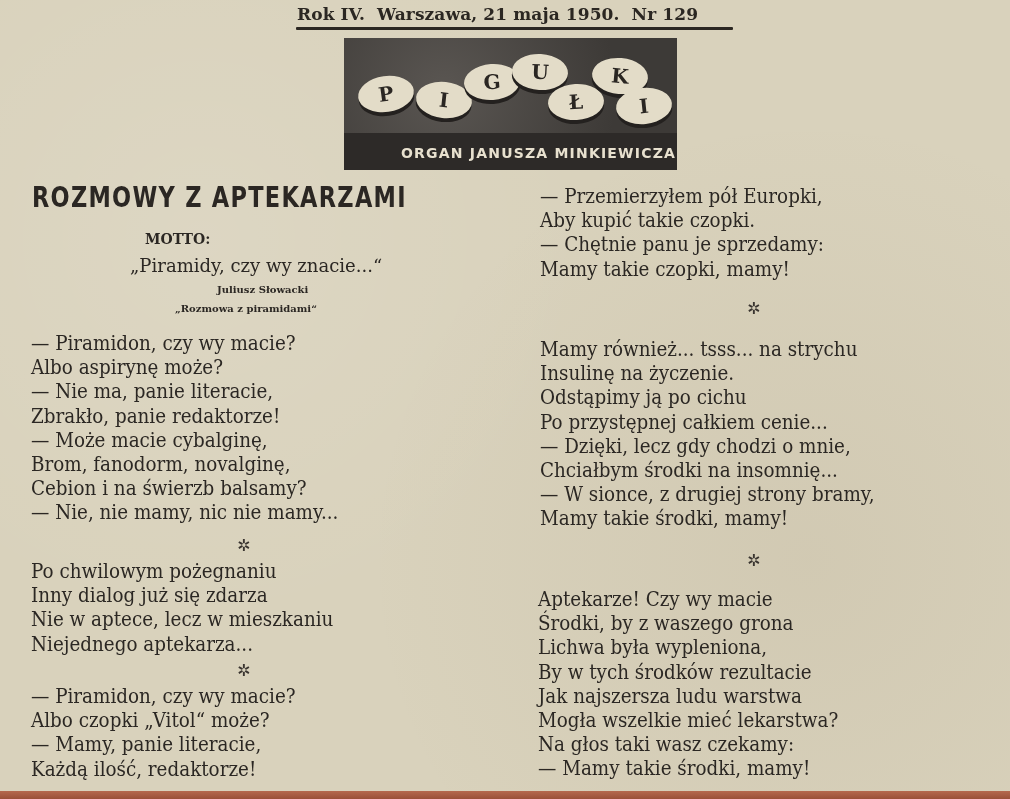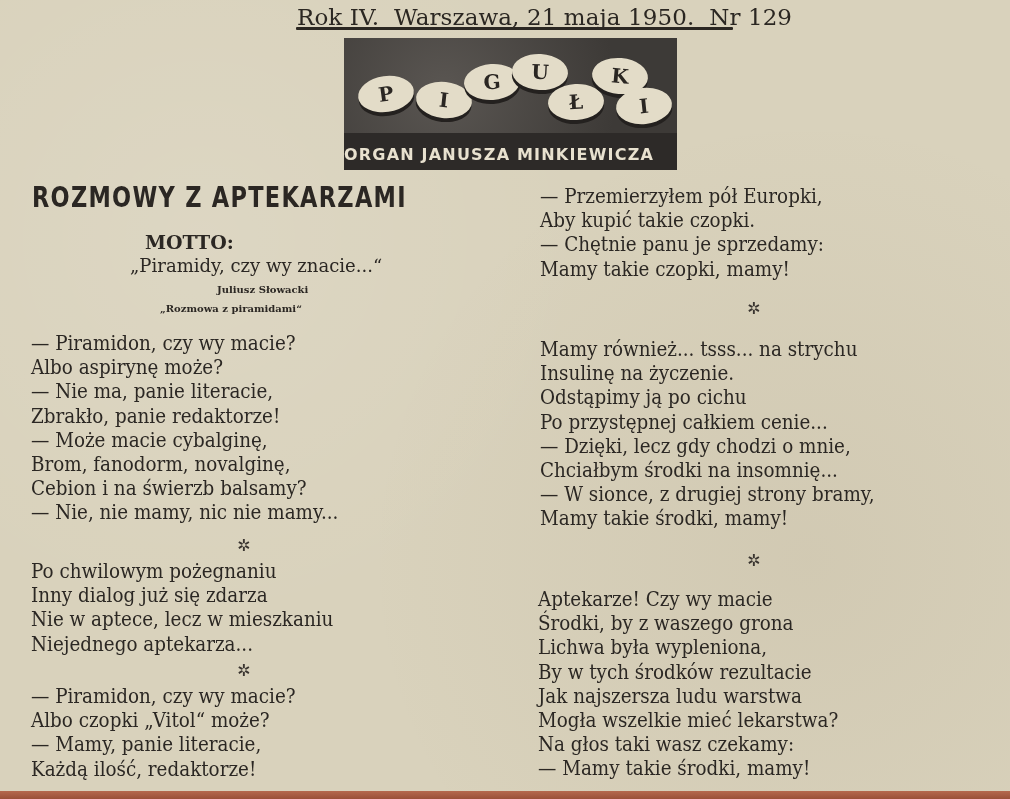--- a/index.html
+++ b/index.html
@@ -7,21 +7,21 @@
     width: 1010px; height: 799px; overflow: hidden; position: relative;
     background: #d9d2bc;
     background-image:
       radial-gradient(circle at 20% 30%, rgba(255,255,255,0.10) 0, transparent 40%),
       radial-gradient(circle at 80% 70%, rgba(120,100,70,0.08) 0, transparent 45%);
     color: #2a2622;
     font-family: "DejaVu Serif", serif;
   }
   .masthead-line {
     position: absolute; left: 297px; top: 4px; width: 436px;
-    font-family: "DejaVu Serif", serif; font-weight: normal; font-size: 23px;
+    font-family: "DejaVu Serif", serif; font-weight: bold; font-size: 17px;
     color: #2b2722; white-space: nowrap; letter-spacing: 0.1px;
   }
   .masthead-rule {
     position: absolute; left: 296px; top: 27px; width: 437px; height: 3px;
     background: #2b2722; border-radius: 1px;
   }
   .logo {
     position: absolute; left: 344px; top: 38px; width: 333px; height: 132px;
     background: #4a4744;
     background-image: radial-gradient(circle at 30% 40%, #5a5652 0, #3d3a37 70%);
@@ -31,45 +31,45 @@
     position: absolute; width: 56px; height: 36px; border-radius: 50%;
     background: #e3dcc8; box-shadow: 0 4px 0 #24211f;
     font-family: "DejaVu Serif", serif; font-weight: bold; font-size: 20px;
     color: #2a2622; text-align: center; line-height: 36px;
   }
   .logo .subtitle-band {
     position: absolute; left: 0; top: 95px; width: 333px; height: 37px;
     background: #2d2a28;
   }
   .logo .subtitle {
-    position: absolute; left: 0; top: 107px; width: 389px; 
-    font-family: "DejaVu Sans", sans-serif; font-weight: bold; font-size: 16px;
+    position: absolute; left: 0; top: 107px; width: 389px; text-align: center;
+    font-family: "DejaVu Sans", sans-serif; font-weight: bold; font-size: 14px;
     letter-spacing: 1.2px; color: #e8e1cf;
   }
   .title {
     position: absolute; left: 32px; top: 180px;
     font-family: "DejaVu Sans Condensed", "DejaVu Sans", sans-serif; font-weight: bold;
     font-size: 29px; letter-spacing: 1.5px; color: #2b2723;
     transform: scaleX(0.86); transform-origin: left top;
   }
   .motto-label {
     position: absolute; left: 145px; top: 231px;
-    font-family: "DejaVu Serif", serif; font-weight: bold; font-size: 19px; color: #2b2723;
+    font-family: "DejaVu Serif", serif; font-weight: bold; font-size: 14px; color: #2b2723;
   }
   .motto-quote {
     position: absolute; left: 130px; top: 254px;
     font-family: "DejaVu Serif", serif; font-size: 19px; color: #2b2723;
     transform: scaleX(0.95); transform-origin: left top;
   }
   .motto-author, .motto-source {
     position: absolute; font-family: "DejaVu Serif", serif; font-weight: bold;
     font-size: 10px; color: #2b2723; white-space: nowrap;
   }
   .motto-author { left: 217px; top: 284px; }
-  .motto-source { left: 160px; top: 303px; }
+  .motto-source { left: 175px; top: 303px; }
 
   .stanza {
     position: absolute; font-family: "DejaVu Serif", serif; font-size: 19.5px;
     line-height: 24.2px; color: #2b2723; white-space: nowrap;
     transform: scaleX(0.94); transform-origin: left top;
   }
   .stanza div { height: 24.2px; }
   .star {
     position: absolute; font-family: "DejaVu Sans", sans-serif; font-size: 16px;
     color: #3a3530;

